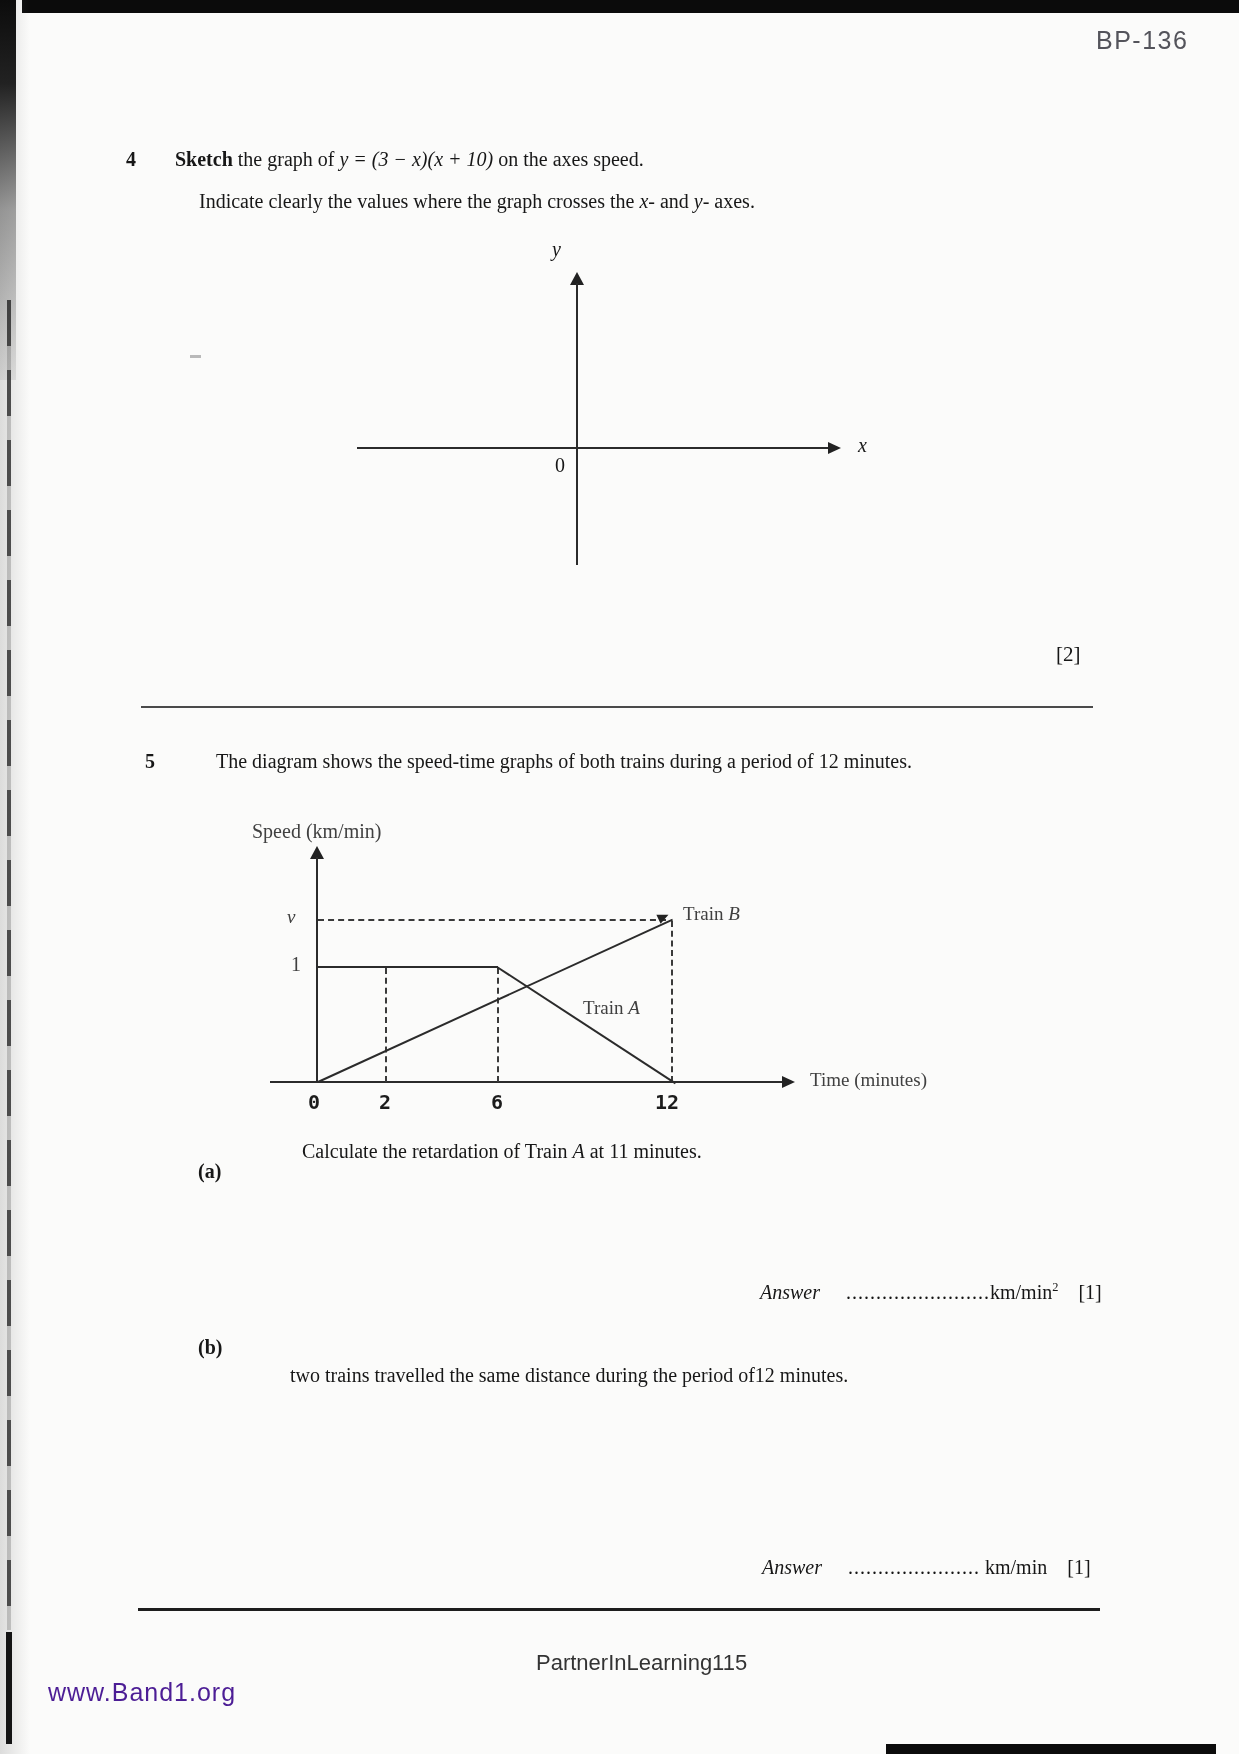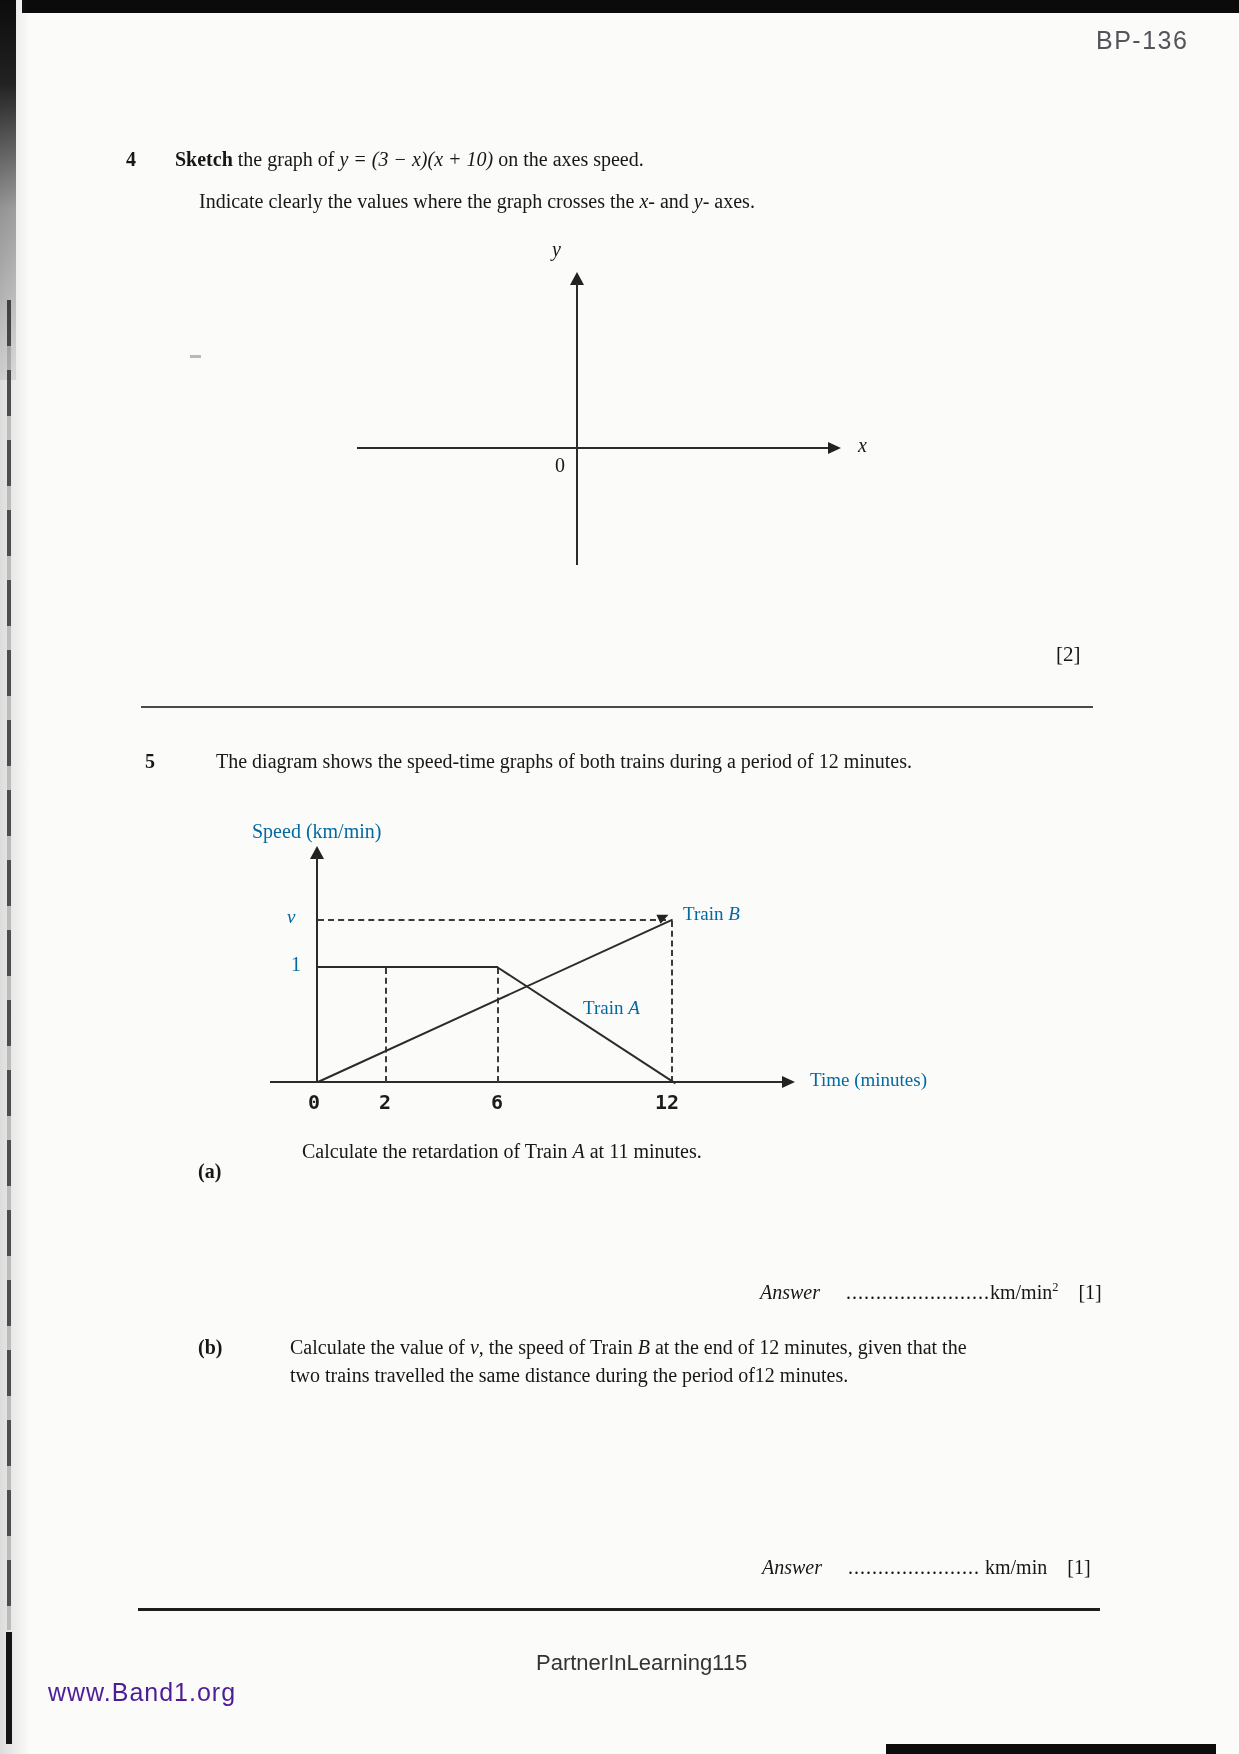--- a/index.html
+++ b/index.html
@@ -34,21 +34,21 @@
   .dashh { position:absolute; height:0; border-top:2px dashed #3a3a3a; }
   .arrow-up { position:absolute; width:0; height:0;
     border-left:7px solid transparent; border-right:7px solid transparent; border-bottom:13px solid #222; }
   .arrow-right { position:absolute; width:0; height:0;
     border-top:6px solid transparent; border-bottom:6px solid transparent; border-left:13px solid #222; }
   .arrow-b { position:absolute; width:0; height:0;
     border-top:5px solid transparent; border-bottom:5px solid transparent; border-left:11px solid #222;
     transform:rotate(-25deg); }
   .axis-label { position:absolute; font-size:20px; color:#171717; }
   .tick { position:absolute; font-family:"DejaVu Sans Mono", monospace; font-weight:bold; font-size:20px; color:#1c1c1c; }
-  .graph-label { position:absolute; font-size:19px; color:#0369a1; white-space:nowrap; }
+  .graph-label { position:absolute; font-size:19px; color:#404040; white-space:nowrap; }
   
   .answer-row { position:absolute; font-size:20px; color:#161616; white-space:nowrap; }
   .answer-row .ans { font-style:italic; margin-right:26px; }
   .answer-row .dots { letter-spacing:1px; }
   .answer-row sup { font-size:0.62em; }
   .answer-row .marks-in { margin-left:20px; }
   
   .bp { position:absolute; left:1096px; top:26px; font-family:"Liberation Sans", sans-serif;
     font-size:25px; letter-spacing:1.5px; color:#54545b; }
   .foot-center { position:absolute; left:536px; top:1650px; font-family:"Liberation Sans", sans-serif;
@@ -127,23 +127,20 @@
 
   <div class="t qnum" style="left:198px; top:1158px;">(a)</div>
   <div class="t" style="left:290px; top:1138px;margin-left:12px;">
     <span>Calculate the retardation of Train </span><span class="math">A</span><span> at 11 minutes.</span>
   </div>
   <div class="answer-row" style="left:760px; top:1280px;">
     <span class="ans">Answer</span><span class="dots">........................</span><span>km/min</span><sup>2</sup><span class="marks-in">[1]</span>
   </div>
 
   <div class="t qnum" style="left:198px; top:1334px;">(b)</div>
-  <div class="t" style="left:290px; top:1334px;">
-    <span>Calculate the value of </span><span class="math">v</span><span>, the speed of Train </span><span class="math">B</span><span> at the end of 12 minutes, given that the</span>
-  </div>
   <div class="t" style="left:290px; top:1362px;">two trains travelled the same distance during the period of12 minutes.</div>
   <div class="answer-row" style="left:762px; top:1556px;">
     <span class="ans">Answer</span><span class="dots">......................</span><span> km/min</span><span class="marks-in">[1]</span>
   </div>
 
   <div class="divider2" style="top:1608px;"></div>
 
   <div class="foot-center">PartnerInLearning115</div>
   <div class="foot-left">www.Band1.org</div>
 

